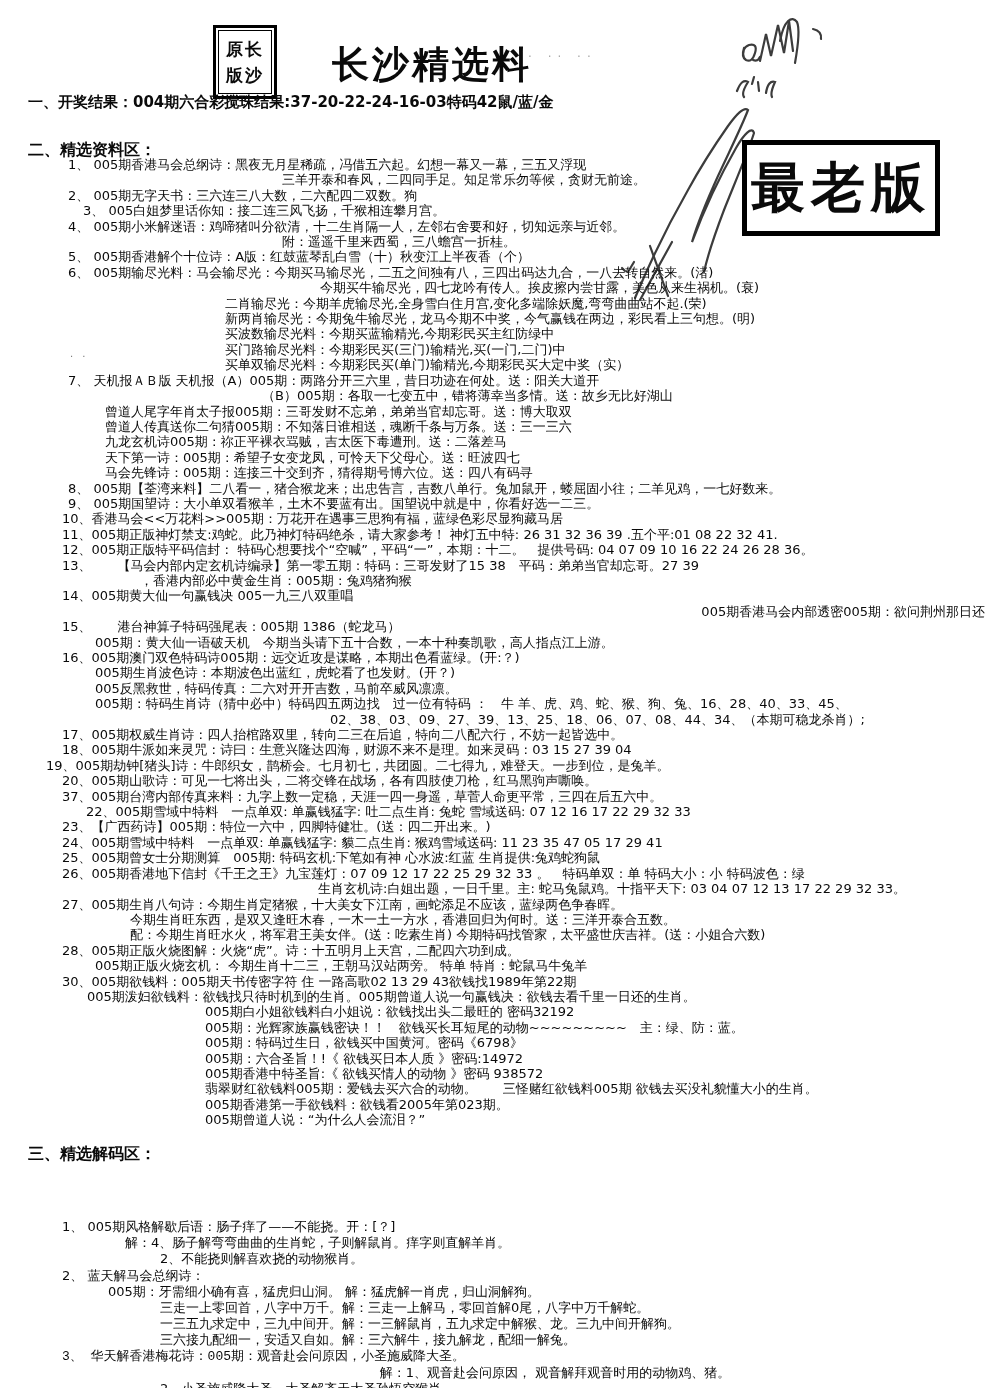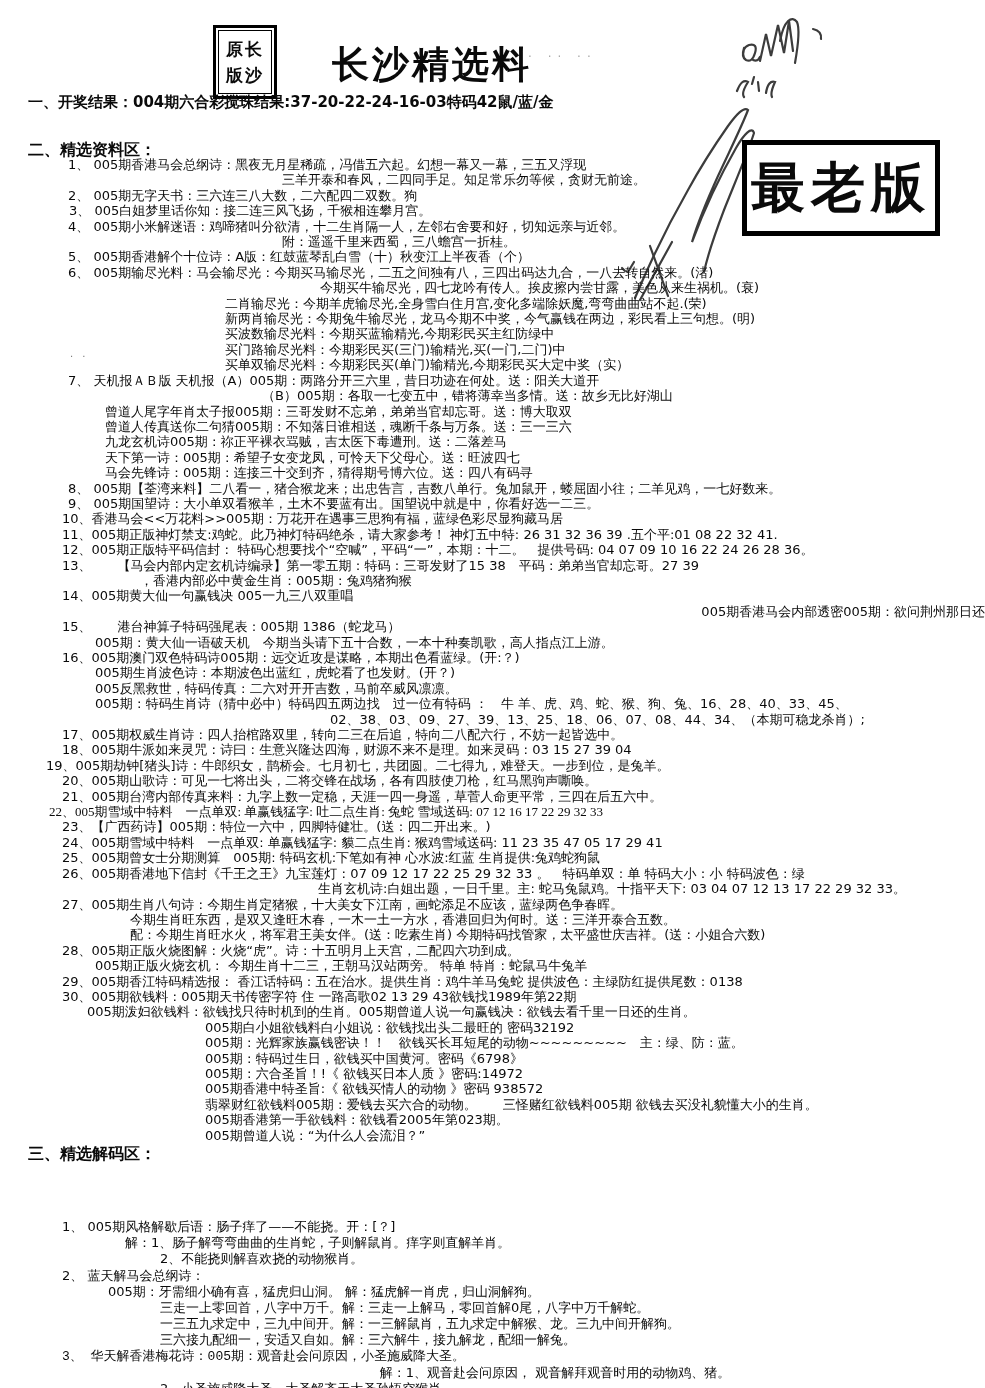--- a/index.html
+++ b/index.html
@@ -89,21 +89,21 @@
 
   <div class="s1-line">
     <span class="s1-label">一、开奖结果：</span><span class="s1-text">004期六合彩搅珠结果:37-20-22-24-16-03特码42鼠/蓝/金</span>
   </div>
 
   <div id="s2-label" class="sec-label">二、精选资料区：</div>
   <div id="s2-list" class="lines">
       <div class="line" style="padding-left: 68px;">1、 005期香港马会总纲诗：黑夜无月星稀疏，冯借五六起。幻想一幕又一幕，三五又浮现</div>
       <div class="line" style="padding-left: 282px;">三羊开泰和春风，二四同手足。知足常乐勿等候，贪财无前途。</div>
       <div class="line" style="padding-left: 68px;">2、 005期无字天书：三六连三八大数，二六配四二双数。狗</div>
-      <div class="line" style="padding-left: 69px;">3、 005白姐梦里话你知：接二连三风飞扬，千猴相连攀月宫。</div>
+      <div class="line" style="padding-left: 69px; margin-left: 14px;">3、 005白姐梦里话你知：接二连三风飞扬，千猴相连攀月宫。</div>
       <div class="line" style="padding-left: 68px;">4、 005期小米解迷语：鸡啼猪叫分欲清，十二生肖隔一人，左邻右舍要和好，切知远亲与近邻。</div>
       <div class="line" style="padding-left: 282px;">附：遥遥千里来西蜀，三八蟾宫一折桂。</div>
       <div class="line" style="padding-left: 68px;">5、 005期香港解个十位诗：A版：红鼓蓝琴乱白雪（十）秋变江上半夜香（个）</div>
       <div class="line" style="padding-left: 68px;">6、 005期输尽光料：马会输尽光：今期买马输尽光，二五之间独有八，三四出码达九合，一八去转自然来。(渚)</div>
       <div class="line" style="padding-left: 320px;">今期买牛输尽光，四七龙吟有传人。挨皮擦内尝甘露，美色从来生祸机。(衰)</div>
       <div class="line" style="padding-left: 225px;">二肖输尽光：今期羊虎输尽光,全身雪白住月宫,变化多端除妖魔,弯弯曲曲站不起.(荣)</div>
       <div class="line" style="padding-left: 225px;">新两肖输尽光：今期兔牛输尽光，龙马今期不中奖，今气赢钱在两边，彩民看上三句想。(明)</div>
       <div class="line" style="padding-left: 225px;">买波数输尽光料：今期买蓝输精光,今期彩民买主红防绿中</div>
       <div class="line" style="padding-left: 225px;">买门路输尽光料：今期彩民买(三门)输精光,买(一门,二门)中</div>
       <div class="line" style="padding-left: 225px;">买单双输尽光料：今期彩民买(单门)输精光,今期彩民买大定中奖（实）</div>
@@ -127,49 +127,48 @@
       <div class="line" style="padding-left: 95px;">005期：黄大仙一语破天机　今期当头请下五十合数，一本十种奏凯歌，高人指点江上游。</div>
       <div class="line" style="padding-left: 62px;">16、005期澳门双色特码诗005期：远交近攻是谋略，本期出色看蓝绿。(开:？)</div>
       <div class="line" style="padding-left: 95px;">005期生肖波色诗：本期波色出蓝红，虎蛇看了也发财。(开？)</div>
       <div class="line" style="padding-left: 95px;">005反黑救世，特码传真：二六对开开吉数，马前卒威风凛凛。</div>
       <div class="line" style="padding-left: 95px;">005期：特码生肖诗（猜中必中）特码四五两边找　过一位有特码 ：　牛 羊、虎、鸡、蛇、猴、狗、兔、16、28、40、33、45、</div>
       <div class="line" style="padding-left: 330px;">02、38、03、09、27、39、13、25、18、06、07、08、44、34、（本期可稳龙杀肖）;</div>
       <div class="line" style="padding-left: 62px;">17、005期权威生肖诗：四人抬棺路双里，转向二三在后追，特向二八配六行，不妨一起皆选中。</div>
       <div class="line" style="padding-left: 62px;">18、005期牛派如来灵咒：诗曰：生意兴隆达四海，财源不来不是理。如来灵码：03 15 27 39 04</div>
       <div class="line" style="padding-left: 46px;">19、005期劫钟[猪头]诗：牛郎织女，鹊桥会。七月初七，共团圆。二七得九，难登天。一步到位，是兔羊。</div>
       <div class="line" style="padding-left: 62px;">20、005期山歌诗：可见一七将出头，二将交锋在战场，各有四肢使刀枪，红马黑驹声嘶唤。</div>
-      <div class="line" style="padding-left: 62px;">21、005期台湾内部传真来料：九字上数一定稳，天涯一四一身遥，草菅人命更平常，三四在后五六中。</div>
-      <div class="line" style="padding-left: 49px; font-family: Liberation Serif, serif;">22、005期雪域中特料　一点单双: 单赢钱猛字: 吐二点生肖: 兔蛇 雪域送码: 07 12 16 17 22 29 32 33</div>
+      <div class="line" style="padding-left: 62px;">37、005期台湾内部传真来料：九字上数一定稳，天涯一四一身遥，草菅人命更平常，三四在后五六中。</div>
+      <div class="line" style="padding-left: 86px;">22、005期雪域中特料　一点单双: 单赢钱猛字: 吐二点生肖: 兔蛇 雪域送码: 07 12 16 17 22 29 32 33</div>
       <div class="line" style="padding-left: 62px;">23、【广西药诗】005期：特位一六中，四脚特健壮。(送：四二开出来。)</div>
       <div class="line" style="padding-left: 62px;">24、005期雪域中特料　一点单双: 单赢钱猛字: 貘二点生肖: 猴鸡雪域送码: 11 23 35 47 05 17 29 41</div>
       <div class="line" style="padding-left: 62px;">25、005期曾女士分期测算　005期: 特码玄机:下笔如有神 心水波:红蓝 生肖提供:兔鸡蛇狗鼠</div>
       <div class="line" style="padding-left: 62px;">26、005期香港地下信封《千王之王》九宝莲灯：07 09 12 17 22 25 29 32 33 。　特码单双：单 特码大小：小 特码波色：绿</div>
       <div class="line" style="padding-left: 318px;">生肖玄机诗:白姐出题，一日千里。主: 蛇马兔鼠鸡。十指平天下: 03 04 07 12 13 17 22 29 32 33。</div>
       <div class="line" style="padding-left: 62px;">27、005期生肖八句诗：今期生肖定猪猴，十大美女下江南，画蛇添足不应该，蓝绿两色争春晖。</div>
       <div class="line" style="padding-left: 130px;">今期生肖旺东西，是双又逢旺木春，一木一土一方水，香港回归为何时。送：三洋开泰合五数。</div>
       <div class="line" style="padding-left: 130px;">配：今期生肖旺水火，将军君王美女伴。(送：吃素生肖) 今期特码找管家，太平盛世庆吉祥。(送：小姐合六数)</div>
       <div class="line" style="padding-left: 62px;">28、005期正版火烧图解：火烧“虎”。诗：十五明月上天宫，二配四六功到成。</div>
       <div class="line" style="padding-left: 95px;">005期正版火烧玄机： 今期生肖十二三，王朝马汉站两旁。 特单 特肖：蛇鼠马牛兔羊</div>
-      <div class="line" style="padding-left: 62px;">29、005期香江特码精选报： 香江话特码：五在治水。提供生肖：鸡牛羊马兔蛇 提供波色：主绿防红提供尾数：0138</div>
       <div class="line" style="padding-left: 62px;">30、005期欲钱料：005期天书传密字符 住 一路高歌02 13 29 43欲钱找1989年第22期</div>
       <div class="line" style="padding-left: 87px;">005期泼妇欲钱料：欲钱找只待时机到的生肖。005期曾道人说一句赢钱决：欲钱去看千里一日还的生肖。</div>
       <div class="line" style="padding-left: 205px;">005期白小姐欲钱料白小姐说：欲钱找出头二最旺的 密码32192</div>
       <div class="line" style="padding-left: 205px;">005期：光辉家族赢钱密诀！！　欲钱买长耳短尾的动物~~~~~~~~~　主：绿、防：蓝。</div>
       <div class="line" style="padding-left: 205px;">005期：特码过生日，欲钱买中国黄河。密码《6798》</div>
       <div class="line" style="padding-left: 205px;">005期：六合圣旨！!《 欲钱买日本人质 》密码:14972</div>
       <div class="line" style="padding-left: 205px;">005期香港中特圣旨:《 欲钱买情人的动物 》密码 938572</div>
       <div class="line" style="padding-left: 205px;">翡翠财红欲钱料005期：爱钱去买六合的动物。　　三怪赌红欲钱料005期 欲钱去买没礼貌懂大小的生肖。</div>
       <div class="line" style="padding-left: 205px;">005期香港第一手欲钱料：欲钱看2005年第023期。</div>
       <div class="line" style="padding-left: 205px;">005期曾道人说：“为什么人会流泪？”</div>
     </div>
 
   <div id="s3-label" class="sec-label">三、精选解码区：</div>
   <div id="s3-list" class="lines">
       <div class="line" style="padding-left: 62px;">1、 005期风格解歇后语：肠子痒了——不能挠。开：[？]</div>
-      <div class="line" style="padding-left: 125px;">解：1、肠子解弯弯曲曲的生肖蛇，子则解鼠肖。痒字则直解羊肖。</div>
+      <div class="line" style="padding-left: 125px;">解：4、肠子解弯弯曲曲的生肖蛇，子则解鼠肖。痒字则直解羊肖。</div>
       <div class="line" style="padding-left: 160px;">2、不能挠则解喜欢挠的动物猴肖。</div>
       <div class="line" style="padding-left: 62px;">2、 蓝天解马会总纲诗：</div>
       <div class="line" style="padding-left: 108px;">005期：牙需细小确有喜，猛虎归山洞。 解：猛虎解一肖虎，归山洞解狗。</div>
       <div class="line" style="padding-left: 160px;">三走一上零回首，八字中万千。解：三走一上解马，零回首解0尾，八字中万千解蛇。</div>
       <div class="line" style="padding-left: 160px;">一三五九求定中，三九中间开。解：一三解鼠肖，五九求定中解猴、龙。三九中间开解狗。</div>
       <div class="line" style="padding-left: 160px;">三六接九配细一，安适又自如。解：三六解牛，接九解龙，配细一解兔。</div>
       <div class="line" style="padding-left: 62px; font-family: Liberation Mono, monospace;">3、 华天解香港梅花诗：005期：观音赴会问原因，小圣施威降大圣。</div>
       <div class="line" style="padding-left: 125px; text-align: center;">解：1、观音赴会问原因， 观音解拜观音时用的动物鸡、猪。</div>
       <div class="line" style="padding-left: 160px;">2、小圣施威降大圣，大圣解齐天大圣孙悟空猴肖。</div>
       <div class="line" style="padding-left: 62px;">4、 一叶知秋解鬼谷子总纲诗：</div>

